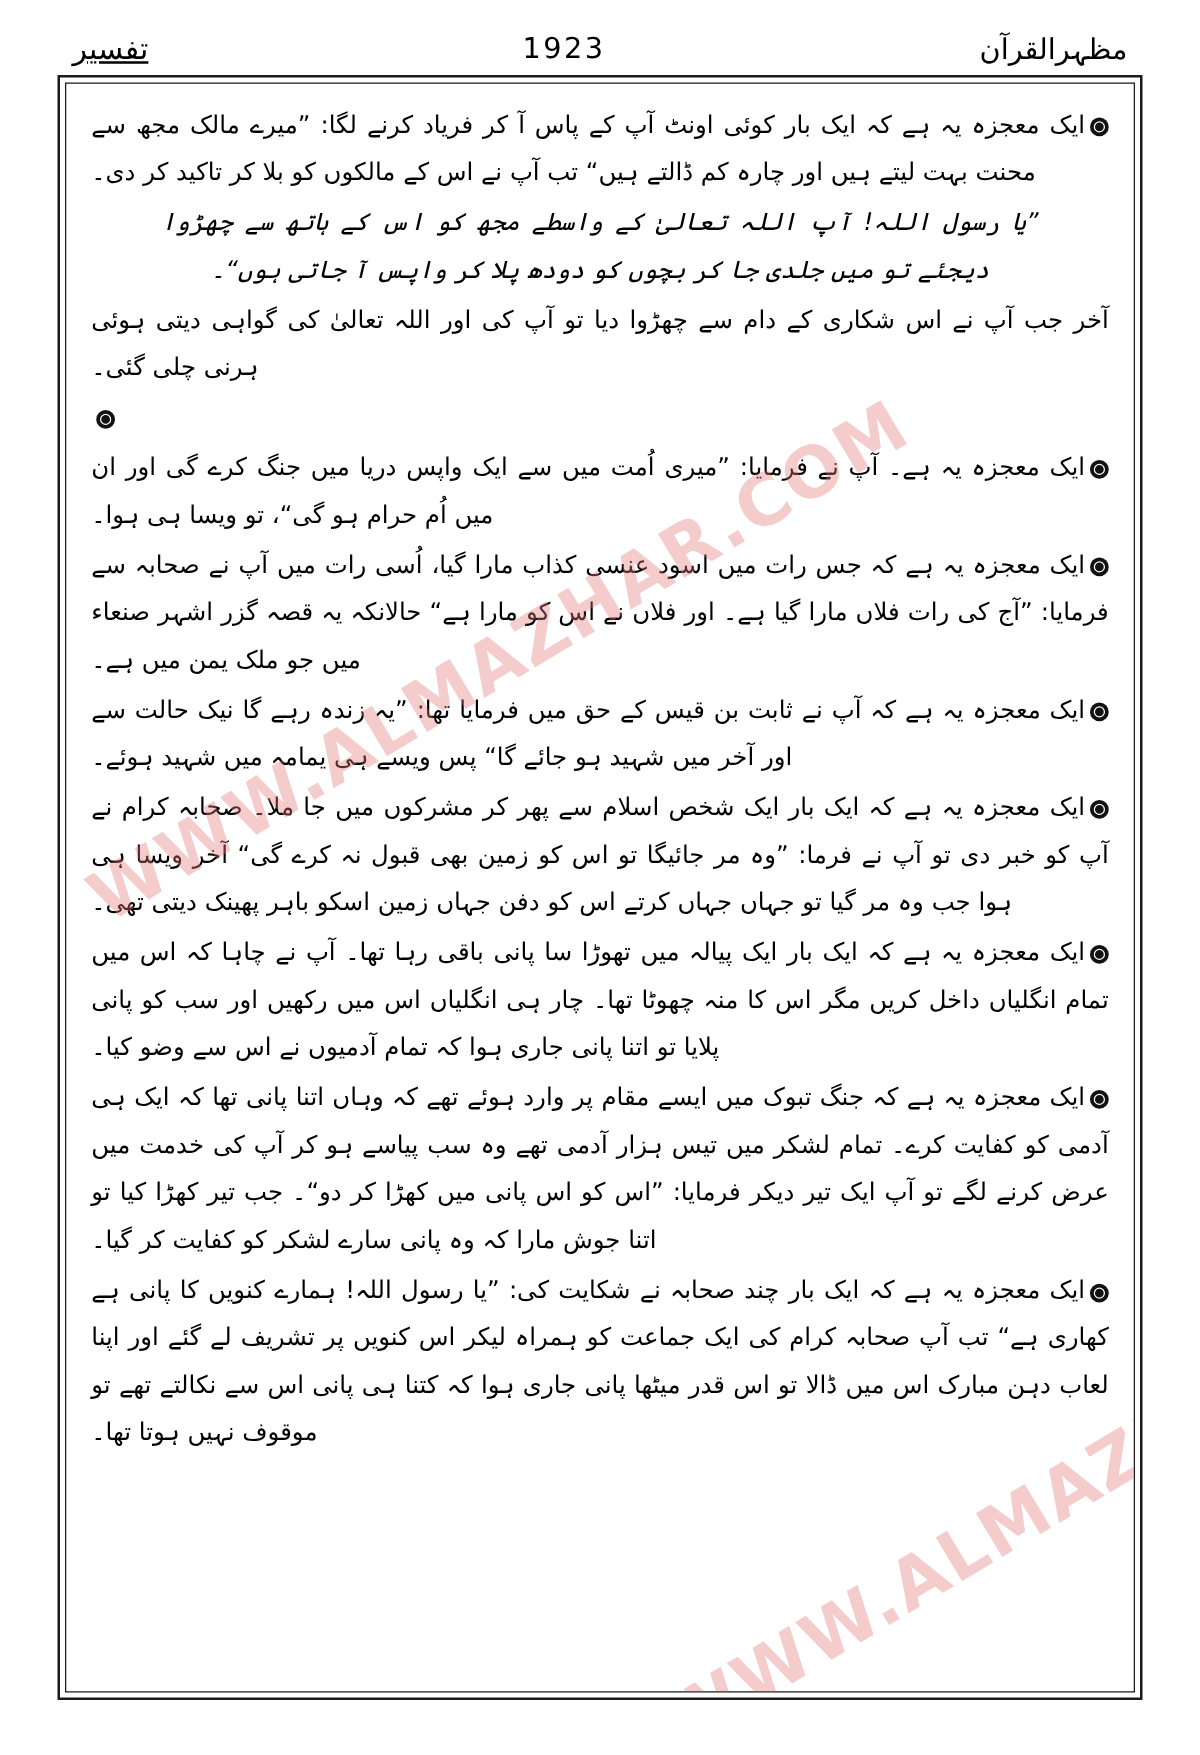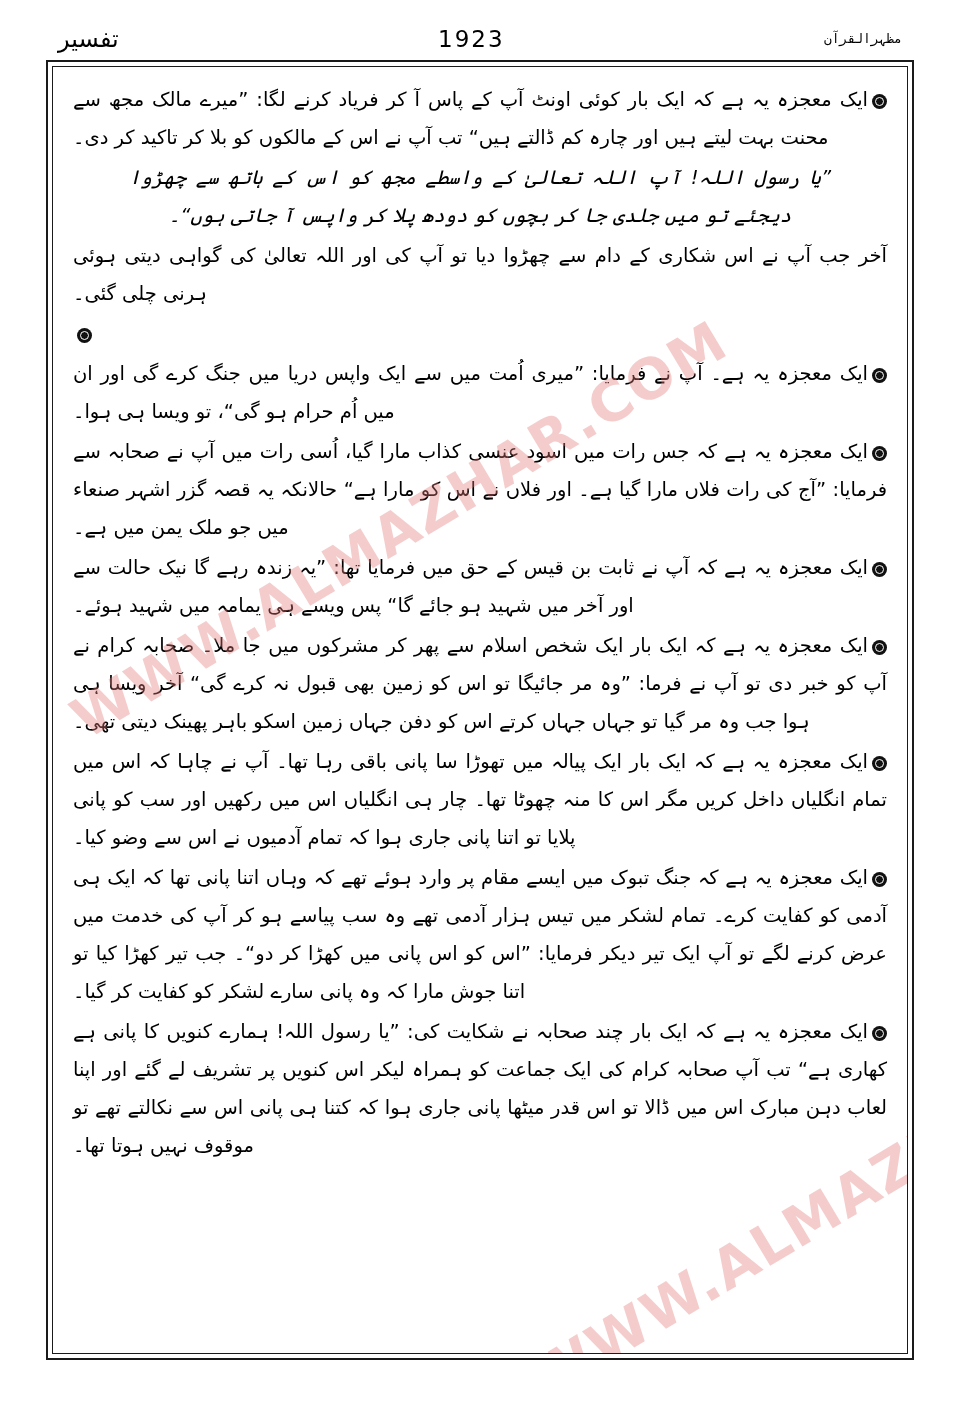--- a/index.html
+++ b/index.html
@@ -27,33 +27,34 @@
     position: relative;
     height: 42px;
     direction: rtl;
     display: flex;
     align-items: center;
     justify-content: space-between;
     padding: 0 12px;
     box-sizing: border-box;
   }
   .header-right {
-    font-size: 13px;
-    font-family: Liberation Mono, monospace;
+    font-size: 23px;
+    font-family: Liberation Sans, sans-serif;
     letter-spacing: 0px;
     white-space: nowrap;
   }
   .header-center {
     font-size: 23px;
     letter-spacing: 2px;
     white-space: nowrap;
   }
   .header-left {
     font-size: 24px;
     white-space: nowrap;
+    text-decoration: underline;
   }
   
   .frame-outer {
     position: relative;
     border: 2px solid #1a1a1a;
     height: 1300px;
     box-sizing: border-box;
     padding: 4px;
   }
   .frame-inner {

